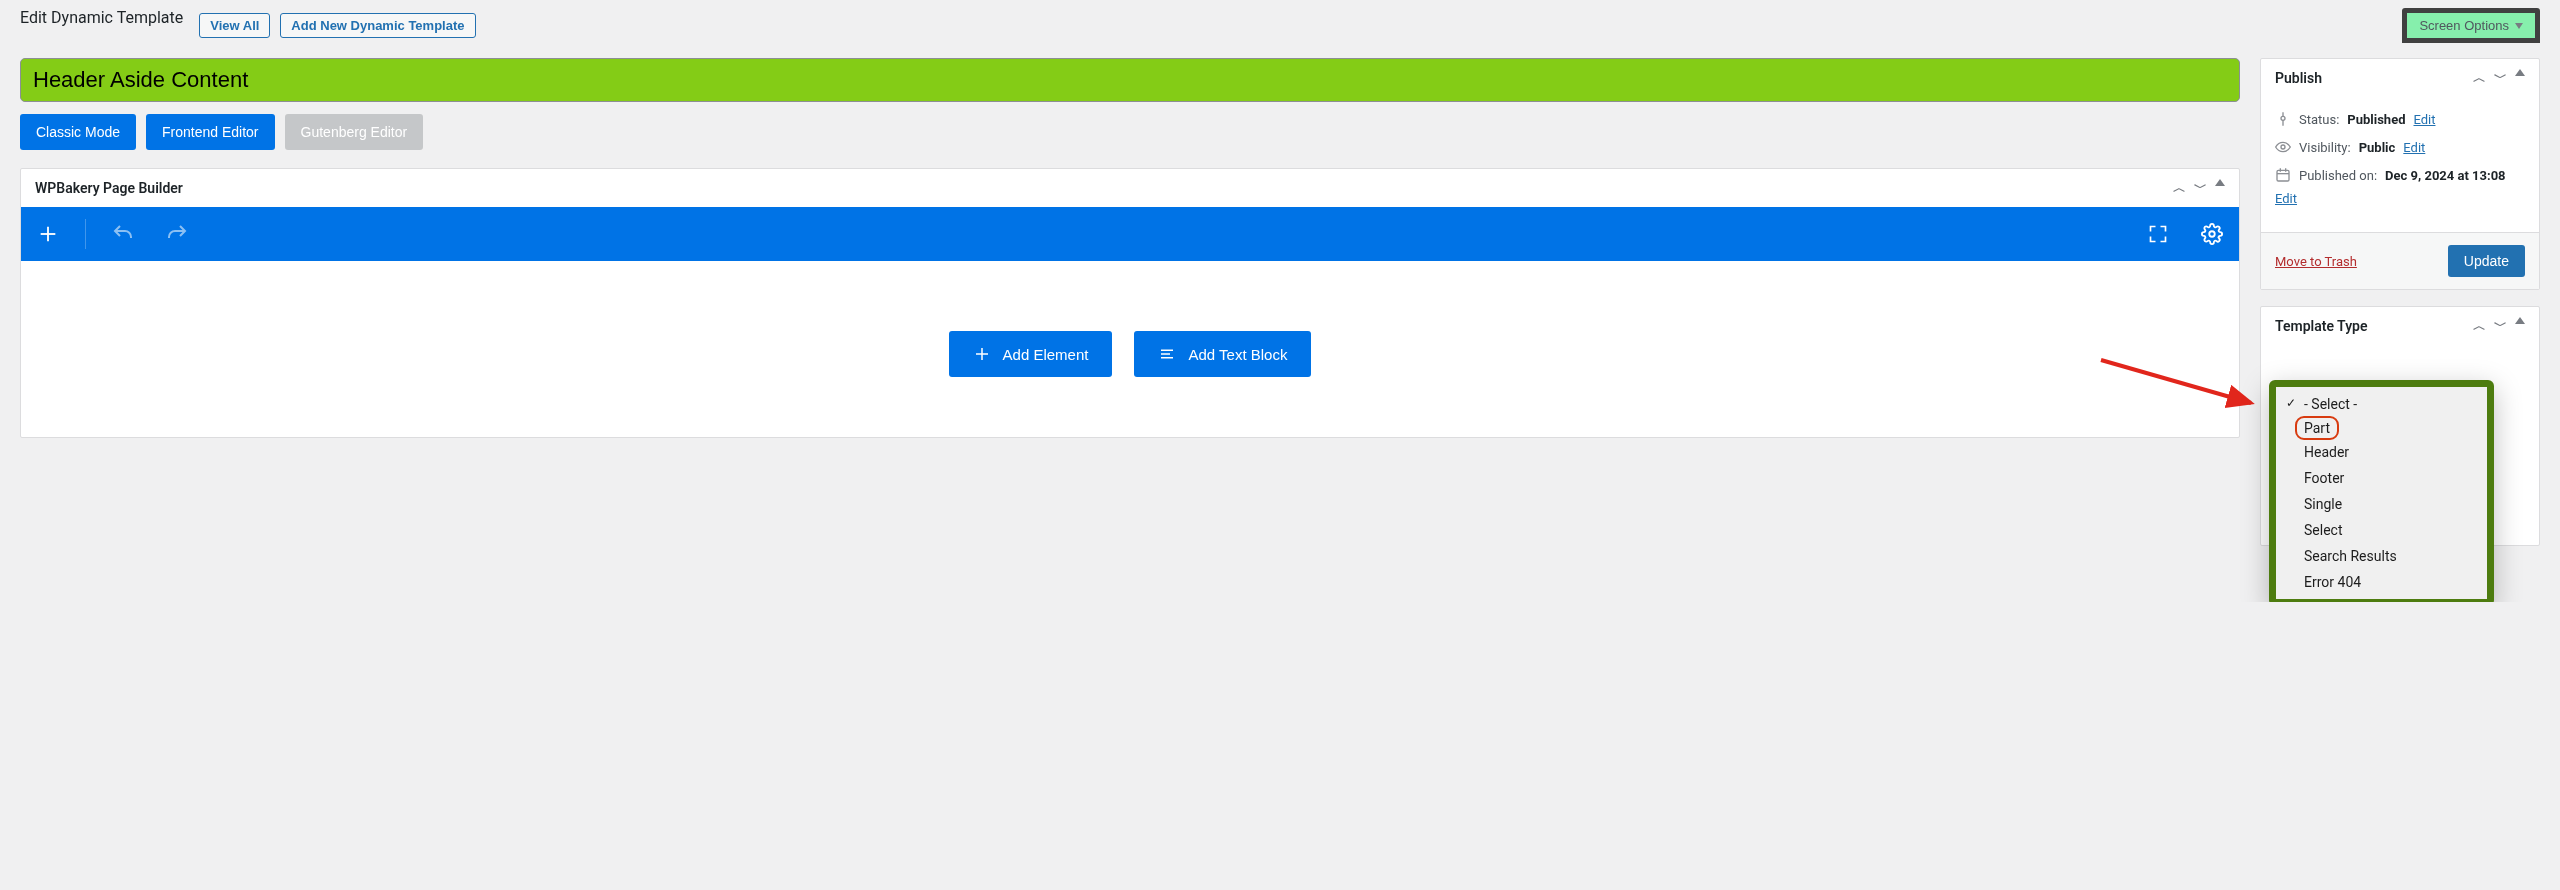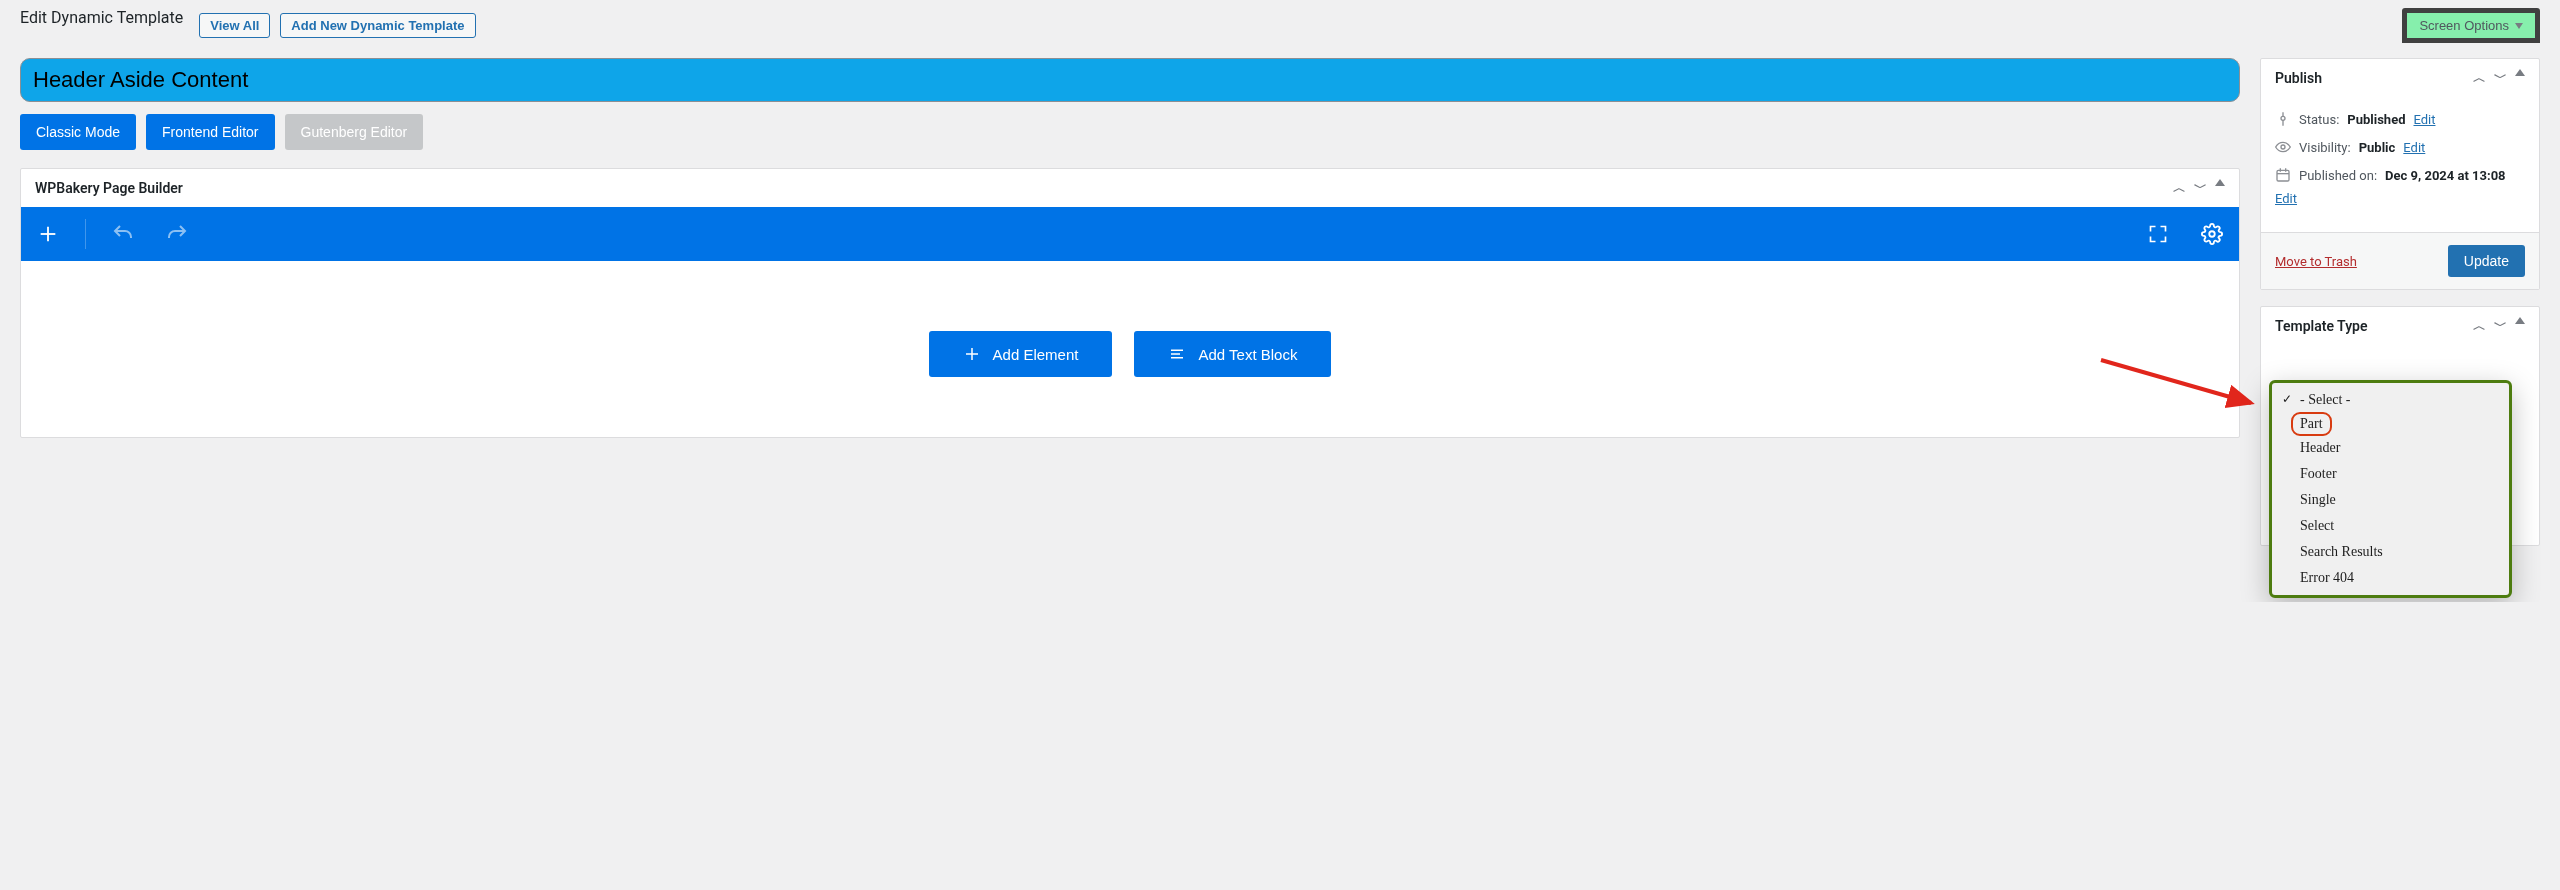--- a/index.html
+++ b/index.html
@@ -51,22 +51,22 @@
     gap: 20px;
     align-items: flex-start;
   }
   .main { flex: 1; min-width: 0; }
   .side { width: 280px; flex: none; }
   .title-input {
     width: 100%;
     font-size: 22px;
     padding: 8px 12px;
     border: 1px solid #8c8f94;
-    border-radius: 10px;
-    background: #0ea5e9;
+    border-radius: 5px;
+    background: #84cc16;
     margin-bottom: 12px;
     font-weight: 400;
   }
   .mode-btns { display: flex; gap: 10px; margin-bottom: 18px; }
   .mode-btn {
     background: #0073e6;
     color: #fff;
     border: none;
     padding: 10px 16px;
     border-radius: 3px;
@@ -121,21 +121,21 @@
     font-weight: 400;
     color: #5a5f66;
     letter-spacing: .5px;
     margin: 0 0 50px;
   }
   .canvas-btns { display: flex; gap: 22px; justify-content: center; }
   .big-btn {
     background: #0073e6;
     color: #fff;
     border: none;
-    padding: 14px 34px;
+    padding: 14px 24px;
     font-size: 15px;
     border-radius: 3px;
     display: inline-flex;
     align-items: center;
     gap: 12px;
     cursor: pointer;
   }
   .publish-body { padding: 14px 14px; font-size: 13px; }
   .pub-row { display: flex; align-items: center; gap: 8px; margin-bottom: 12px; color: #50575e; }
   .pub-row strong { color: #1d2327; }
@@ -143,27 +143,26 @@
   .pub-footer {
     display: flex; align-items: center; justify-content: space-between;
     padding: 12px 14px; background: #f6f7f7; border-top: 1px solid #dcdcde;
   }
   .trash { color: #b32d2e; text-decoration: underline; cursor: pointer; font-size: 13px; }
   .update-btn {
     background: #2271b1; color: #fff; border: none; padding: 8px 16px; border-radius: 3px; font-size: 14px; cursor: pointer;
   }
   .dropdown {
     position: absolute;
-    top: 35px; left: 8px; width: 243px;
+    top: 35px; left: 8px; width: 225px;
     background: #f0f0f0;
-    border: 3px solid #4d7c0f;
+    border: 7px solid #4d7c0f;
     border-radius: 6px;
     box-shadow: 0 8px 28px rgba(0,0,0,.25);
     padding: 4px 0;
-    font-family: Liberation Serif, serif;
   }
   .dropdown .opt {
     padding: 5px 14px 5px 28px;
     font-size: 14px;
     color: #1d1d1d;
     position: relative;
     cursor: pointer;
   }
   .dropdown .opt.check::before {
     content: "✓"; position: absolute; left: 10px; top: 5px; font-size: 12px;

